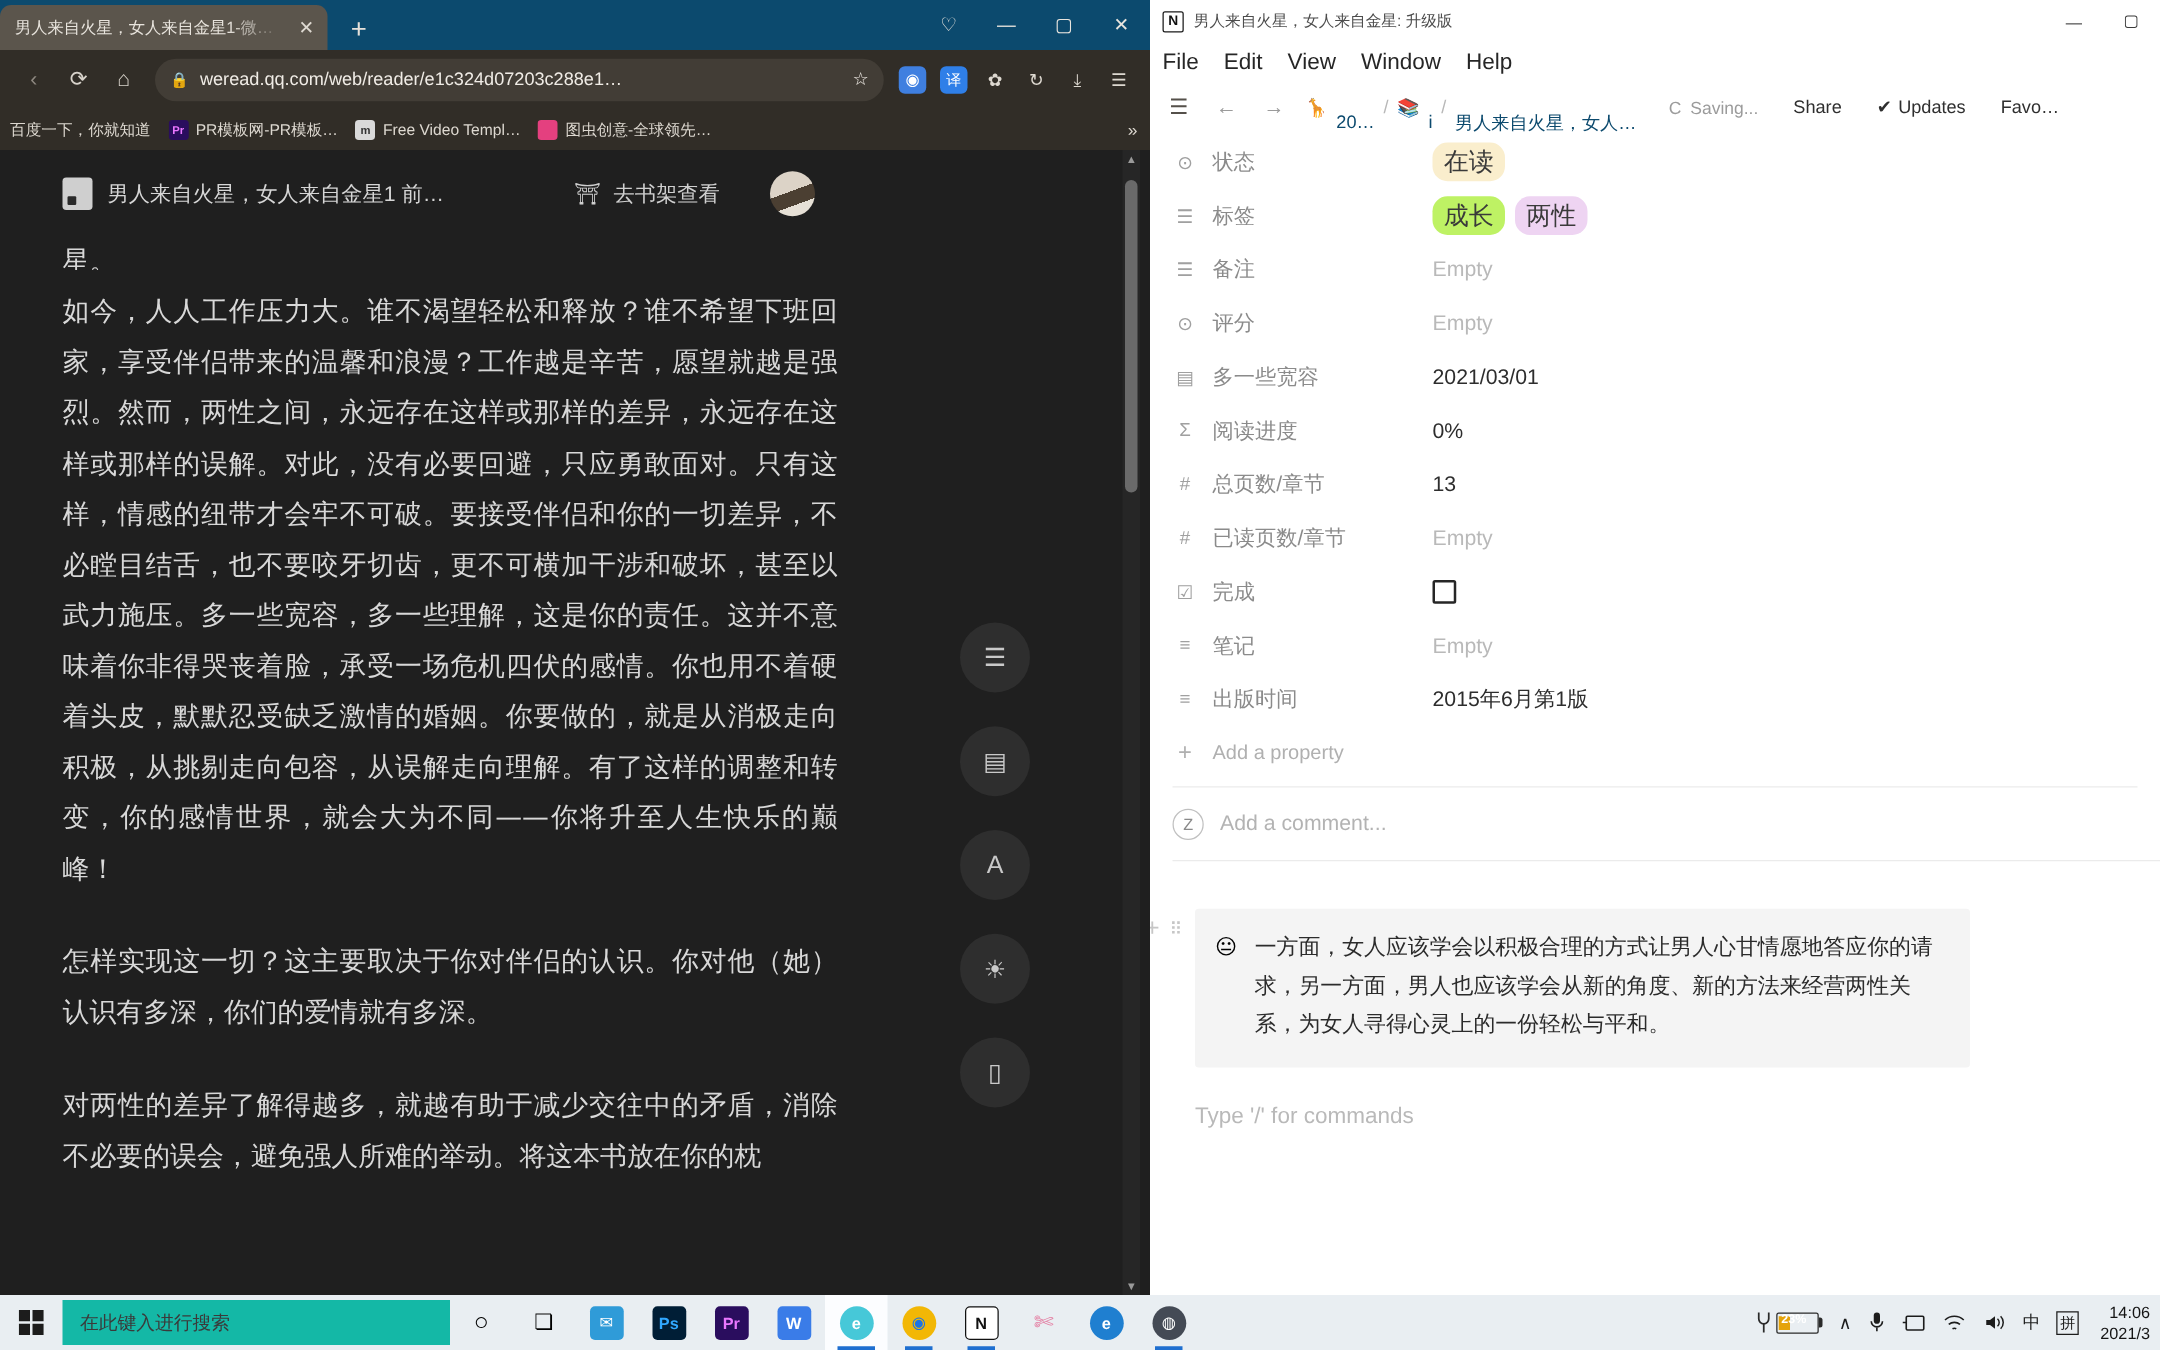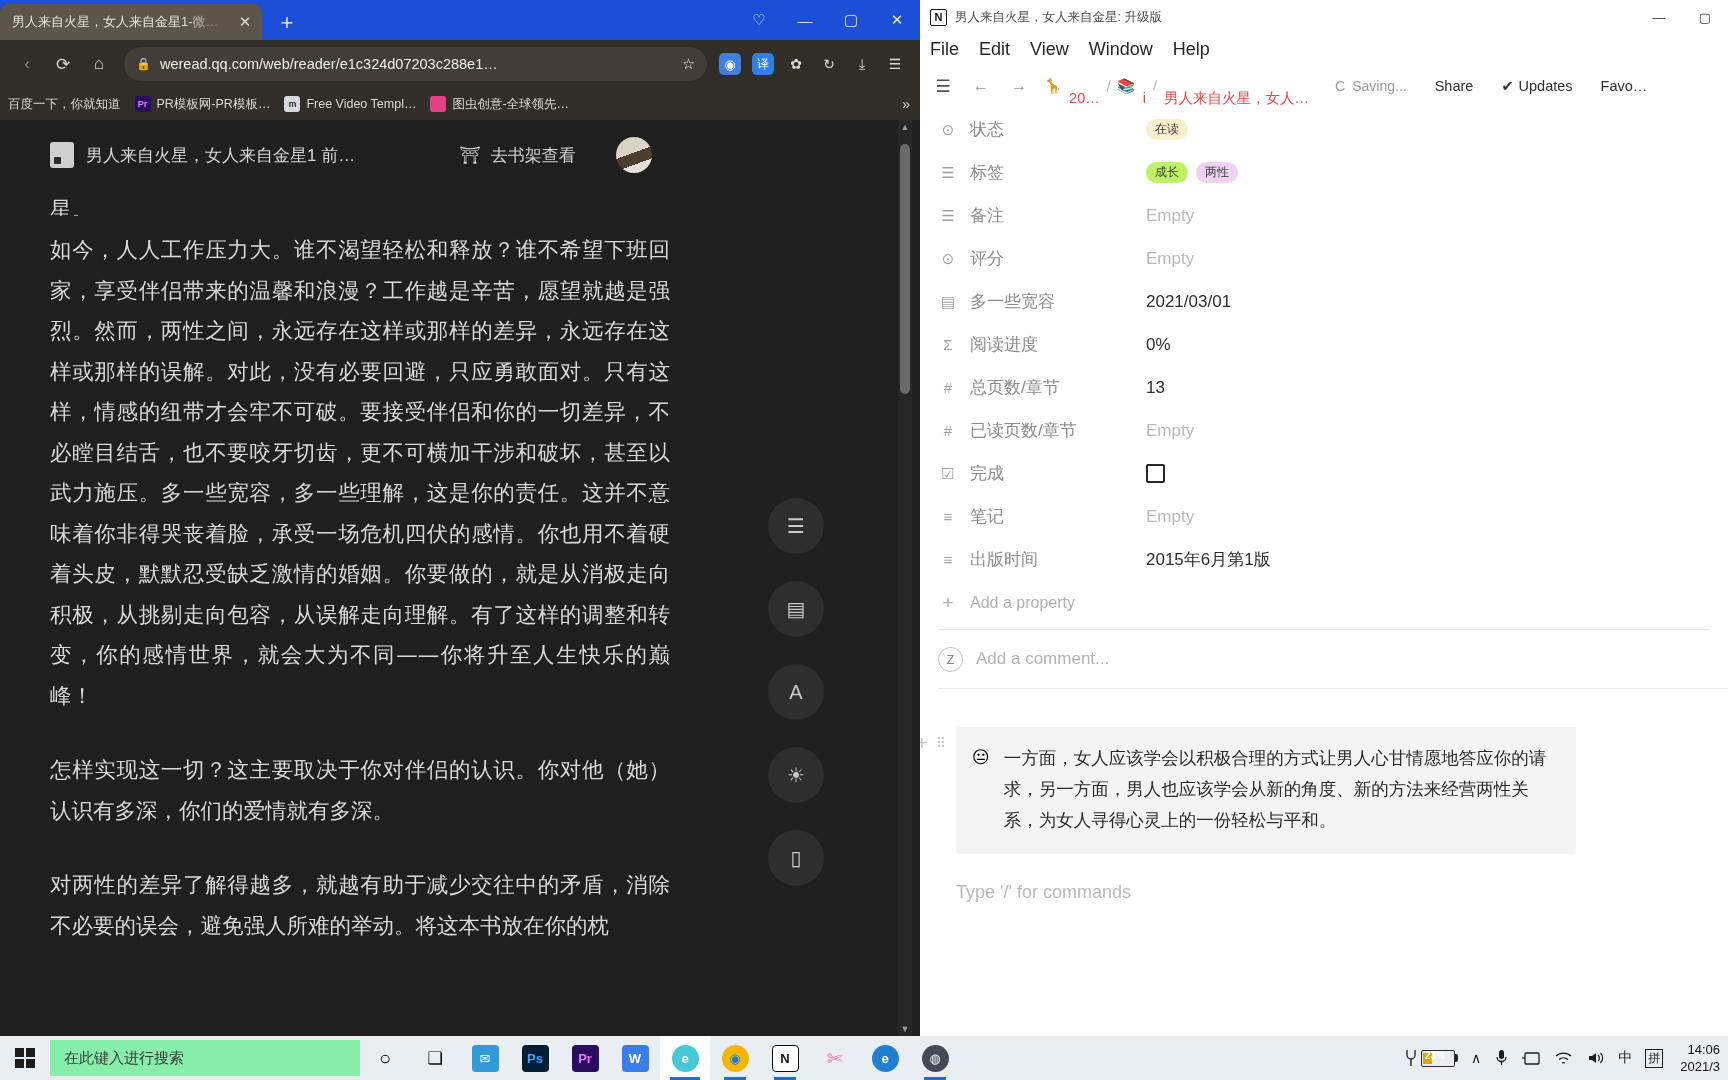--- a/index.html
+++ b/index.html
@@ -11,21 +11,21 @@
   }
   #root { position: relative; width: 1728px; height: 1080px; }
 
   
   .browser {
     position: absolute; left: 0; top: 0; width: 920px; height: 1036px;
     background: #312d27;
     overflow: hidden;
   }
   .tabstrip {
-    position: relative; height: 40px; background: #1d4ed8;
+    position: relative; height: 40px; background: #0c4a6e;
     display: flex; align-items: flex-end;
   }
   .tab {
     width: 262px; height: 36px; background: #5b554c;
     border-radius: 9px 9px 0 0;
     display: flex; align-items: center; padding: 0 8px 0 12px;
     color: #e8e4dd; font-size: 13px; gap: 6px;
   }
   .tab-title {
     flex: 1; white-space: nowrap; overflow: hidden;
@@ -114,31 +114,31 @@
   .n-wc { width: 46px; height: 34px; display: flex; align-items: center; justify-content: center;
           color: #3b3b3b; font-size: 13px; cursor: pointer; }
   .n-menubar { height: 30px; display: flex; align-items: center; padding: 0 10px; gap: 20px;
                font-size: 18px; color: #262626; }
   .n-menubar span { cursor: pointer; }
   .n-topbar { height: 44px; display: flex; align-items: center; padding: 0 10px; gap: 12px;
               font-size: 14.5px; color: #3a3a3a; }
   .n-icobtn { width: 26px; display:flex;align-items:center;justify-content:center; color:#55504a; cursor: pointer; font-size: 17px;}
   .n-crumb { display: flex; align-items: center; gap: 7px; white-space: nowrap; overflow: hidden; }
   .crumb-sep { color: #b8b8b8; }
-  .crumb-item { cursor: pointer; color: #ef4444; margin-top: 24px; }
+  .crumb-item { cursor: pointer; color: #0c4a6e; margin-top: 24px; }
   .n-saving { margin-left: 14px; color: #9b9b9b; display: flex; align-items: center; gap: 7px; font-size: 14px;}
   .n-act { margin-left: 16px; color: #2f2f2f; cursor: pointer; display: flex; align-items: center; gap: 5px; }
 
   .n-content { position: absolute; left: 0; top: 108px; right: 0; bottom: 0; overflow: hidden; }
   .prop-row { display: flex; align-items: center; height: 43px; padding-left: 18px; }
   .prop-name { display: flex; align-items: center; gap: 12px; width: 208px; color: #8b8b8b; font-size: 17px; }
   .prop-ico { width: 20px; text-align: center; color: #a0a0a0; font-size: 15px; flex: none; }
   .prop-val { font-size: 17px; color: #2d2d2d; display: flex; align-items: center; gap: 8px; }
   .prop-val.empty { color: #b9b9b9; }
-  .pill { padding: 2px 9px; border-radius: 12px; font-size: 12px; color: #3a3a3a; }
+  .pill { padding: 2px 9px; border-radius: 12px; font-size: 20px; color: #3a3a3a; }
   .chk { width: 19px; height: 19px; border: 2px solid #262626; border-radius: 2px; }
   .add-prop { display: flex; align-items: center; gap: 12px; padding-left: 18px; height: 44px;
               color: #b0b0b0; font-size: 16px; cursor: pointer; }
   .add-prop .prop-ico { color: #b0b0b0; font-size: 19px; }
   .n-divider { height: 1px; background: #ebebeb; margin: 4px 18px 0 18px; }
   .comment-row { display: flex; align-items: center; gap: 13px; padding-left: 18px; height: 58px; cursor: pointer; }
   .c-avatar { width: 25px; height: 25px; border-radius: 50%; border: 1.4px solid #c0c0c0;
               display: flex; align-items: center; justify-content: center; font-size: 13px; color: #8a8a8a; flex:none;}
   .comment-ph { color: #b3b3b3; font-size: 17px; }
   .n-divider2 { height: 1px; background: #ebebeb; margin: 0 0 0 18px; }
@@ -153,21 +153,21 @@
   }
   .callout-emoji { font-size: 17px; line-height: 29px; flex: none; }
   .callout-text { font-size: 17.5px; line-height: 31px; color: #2b2b2b;
                   font-family: "DejaVu Sans","Liberation Sans",sans-serif; }
   .cmd-ph { padding-left: 36px; margin-top: 28px; color: #b9b9b9; font-size: 18px; }
 
   
   .taskbar { position: absolute; left: 0; bottom: 0; width: 1728px; height: 44px;
              background: #e9eef2; display: flex; align-items: center; }
   .tb-start { width: 50px; height: 44px; display: flex; align-items: center; justify-content: center; cursor: pointer; }
-  .tb-search { width: 310px; height: 36px; background: #86efac; display: flex; align-items: center;
+  .tb-search { width: 310px; height: 36px; background: #14b8a6; display: flex; align-items: center;
                padding: 0 14px; color: #3a3a3a; font-size: 15px; margin-left: 0; cursor: text; }
   .tb-icons { display: flex; align-items: center; }
   .tbi { width: 50px; height: 44px; display: flex; align-items: center; justify-content: center; cursor: pointer; position: relative; }
   .tbi.active { background: #fcfdff; }
   .tbi.active::after { content:""; position:absolute; left:10px; right:10px; bottom:0; height:3px; background:#1f6fd0; }
   .tbi.open::after { content:""; position:absolute; left:14px; right:14px; bottom:0; height:3px; background:#1f6fd0; }
   .appico { width: 27px; height: 27px; border-radius: 4px; display: flex; align-items: center;
             justify-content: center; font-size: 13px; font-weight: bold; color: #fff; }
   .tb-tray { margin-left: auto; display: flex; align-items: center; gap: 13px; padding-right: 8px;
              color: #1c1c1c; font-size: 14px; }

